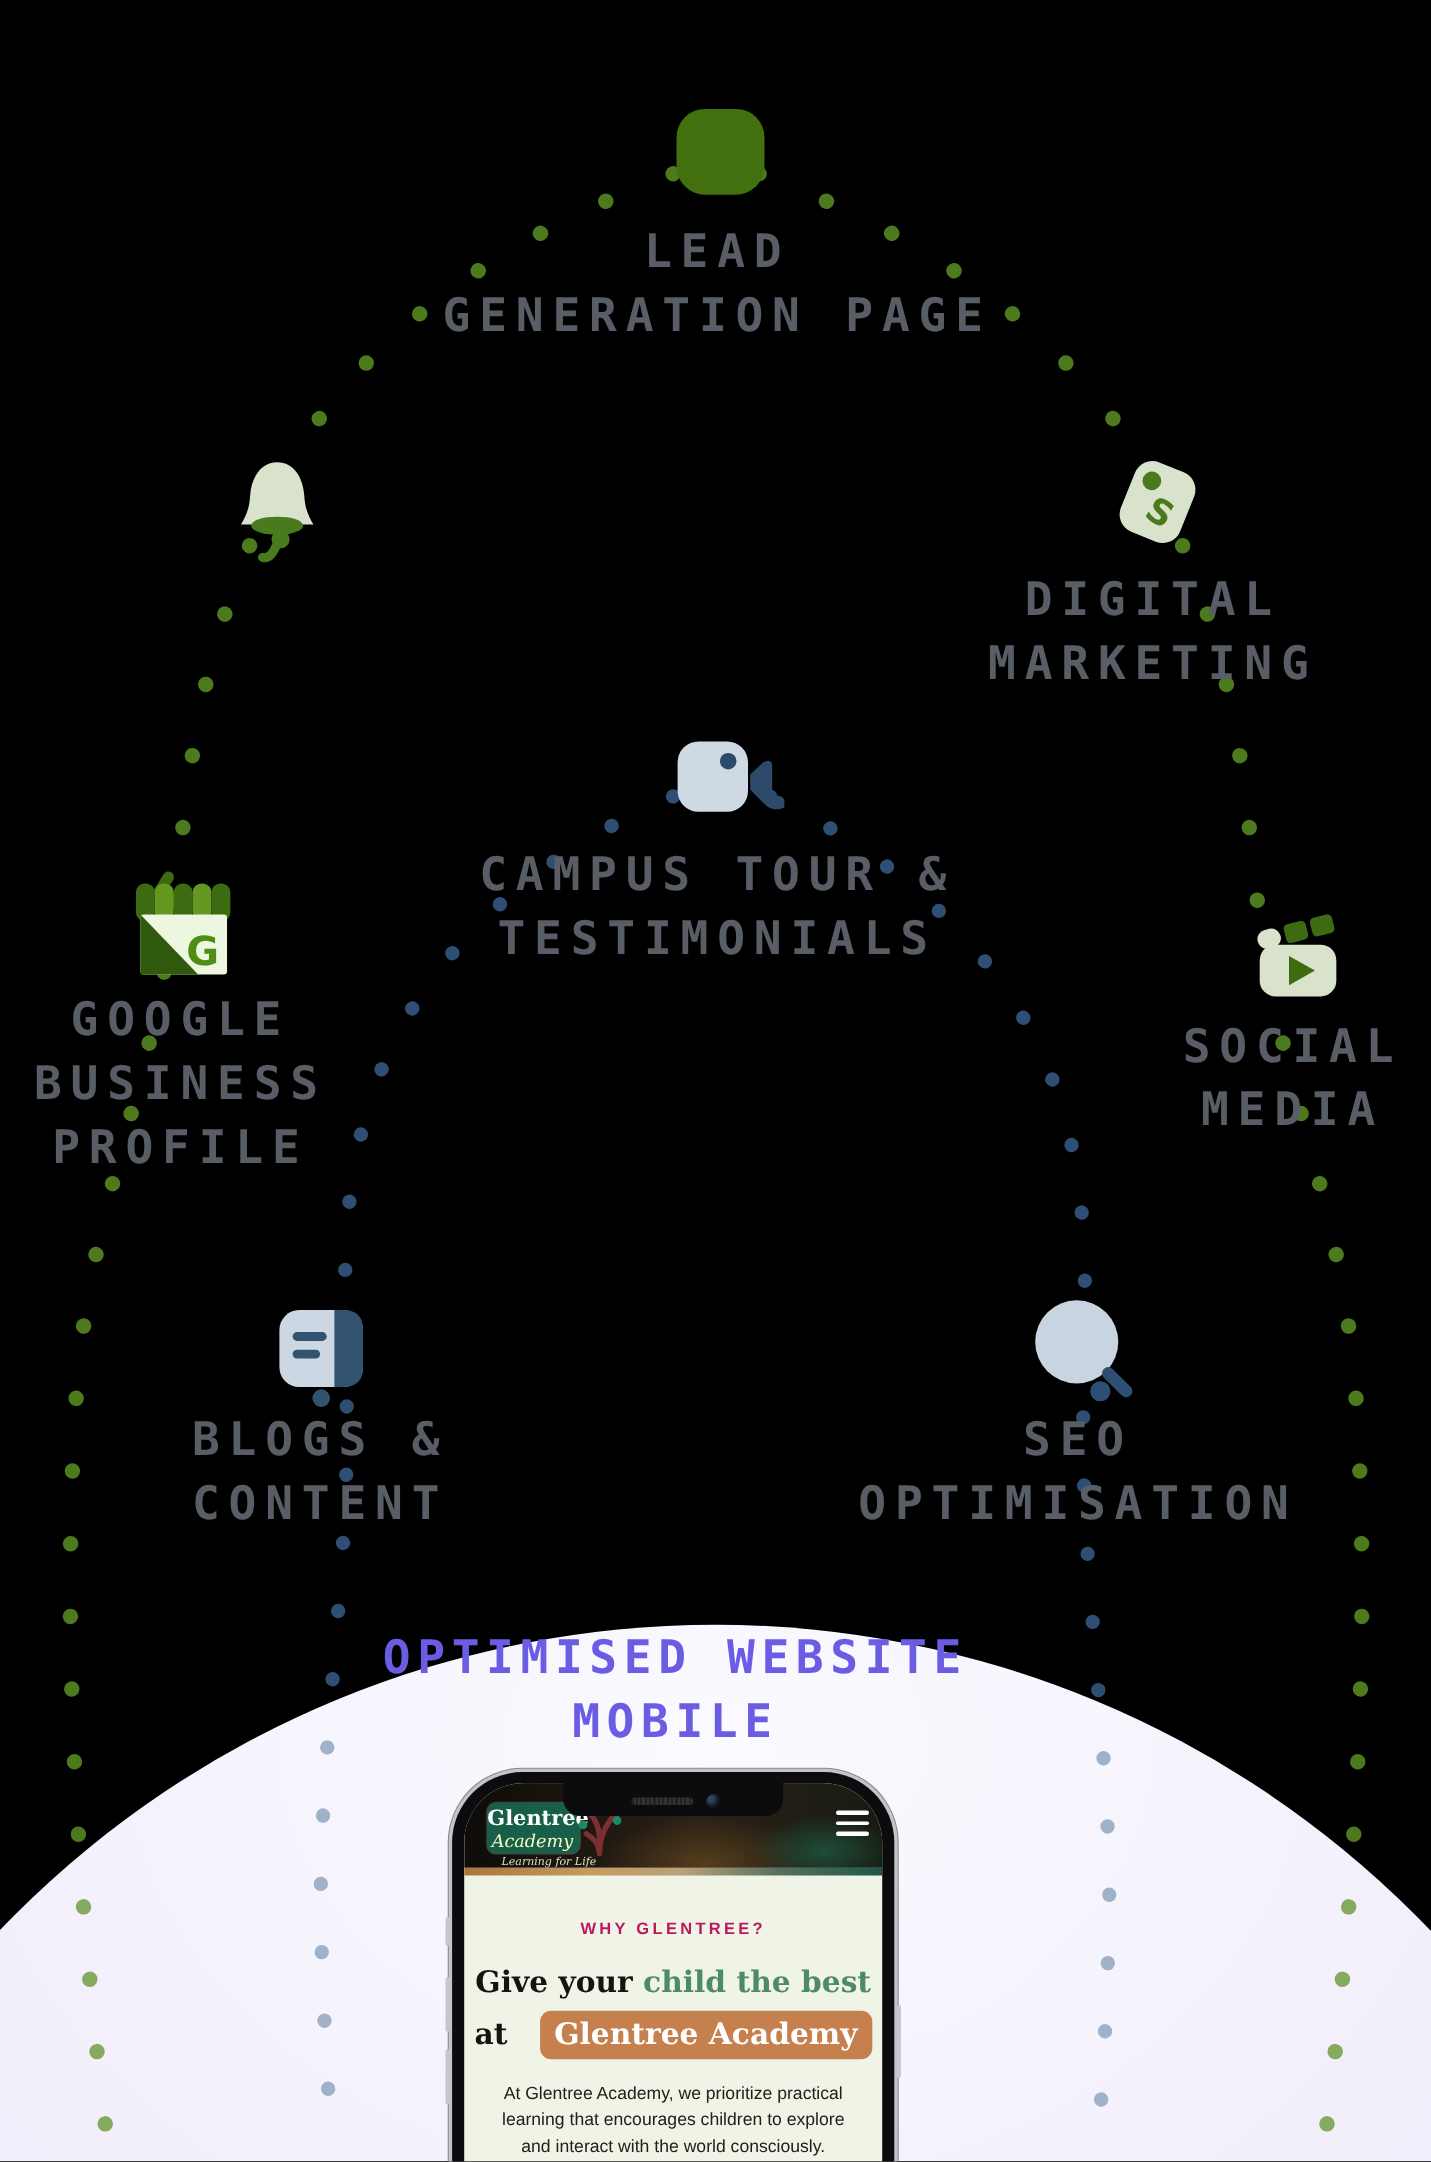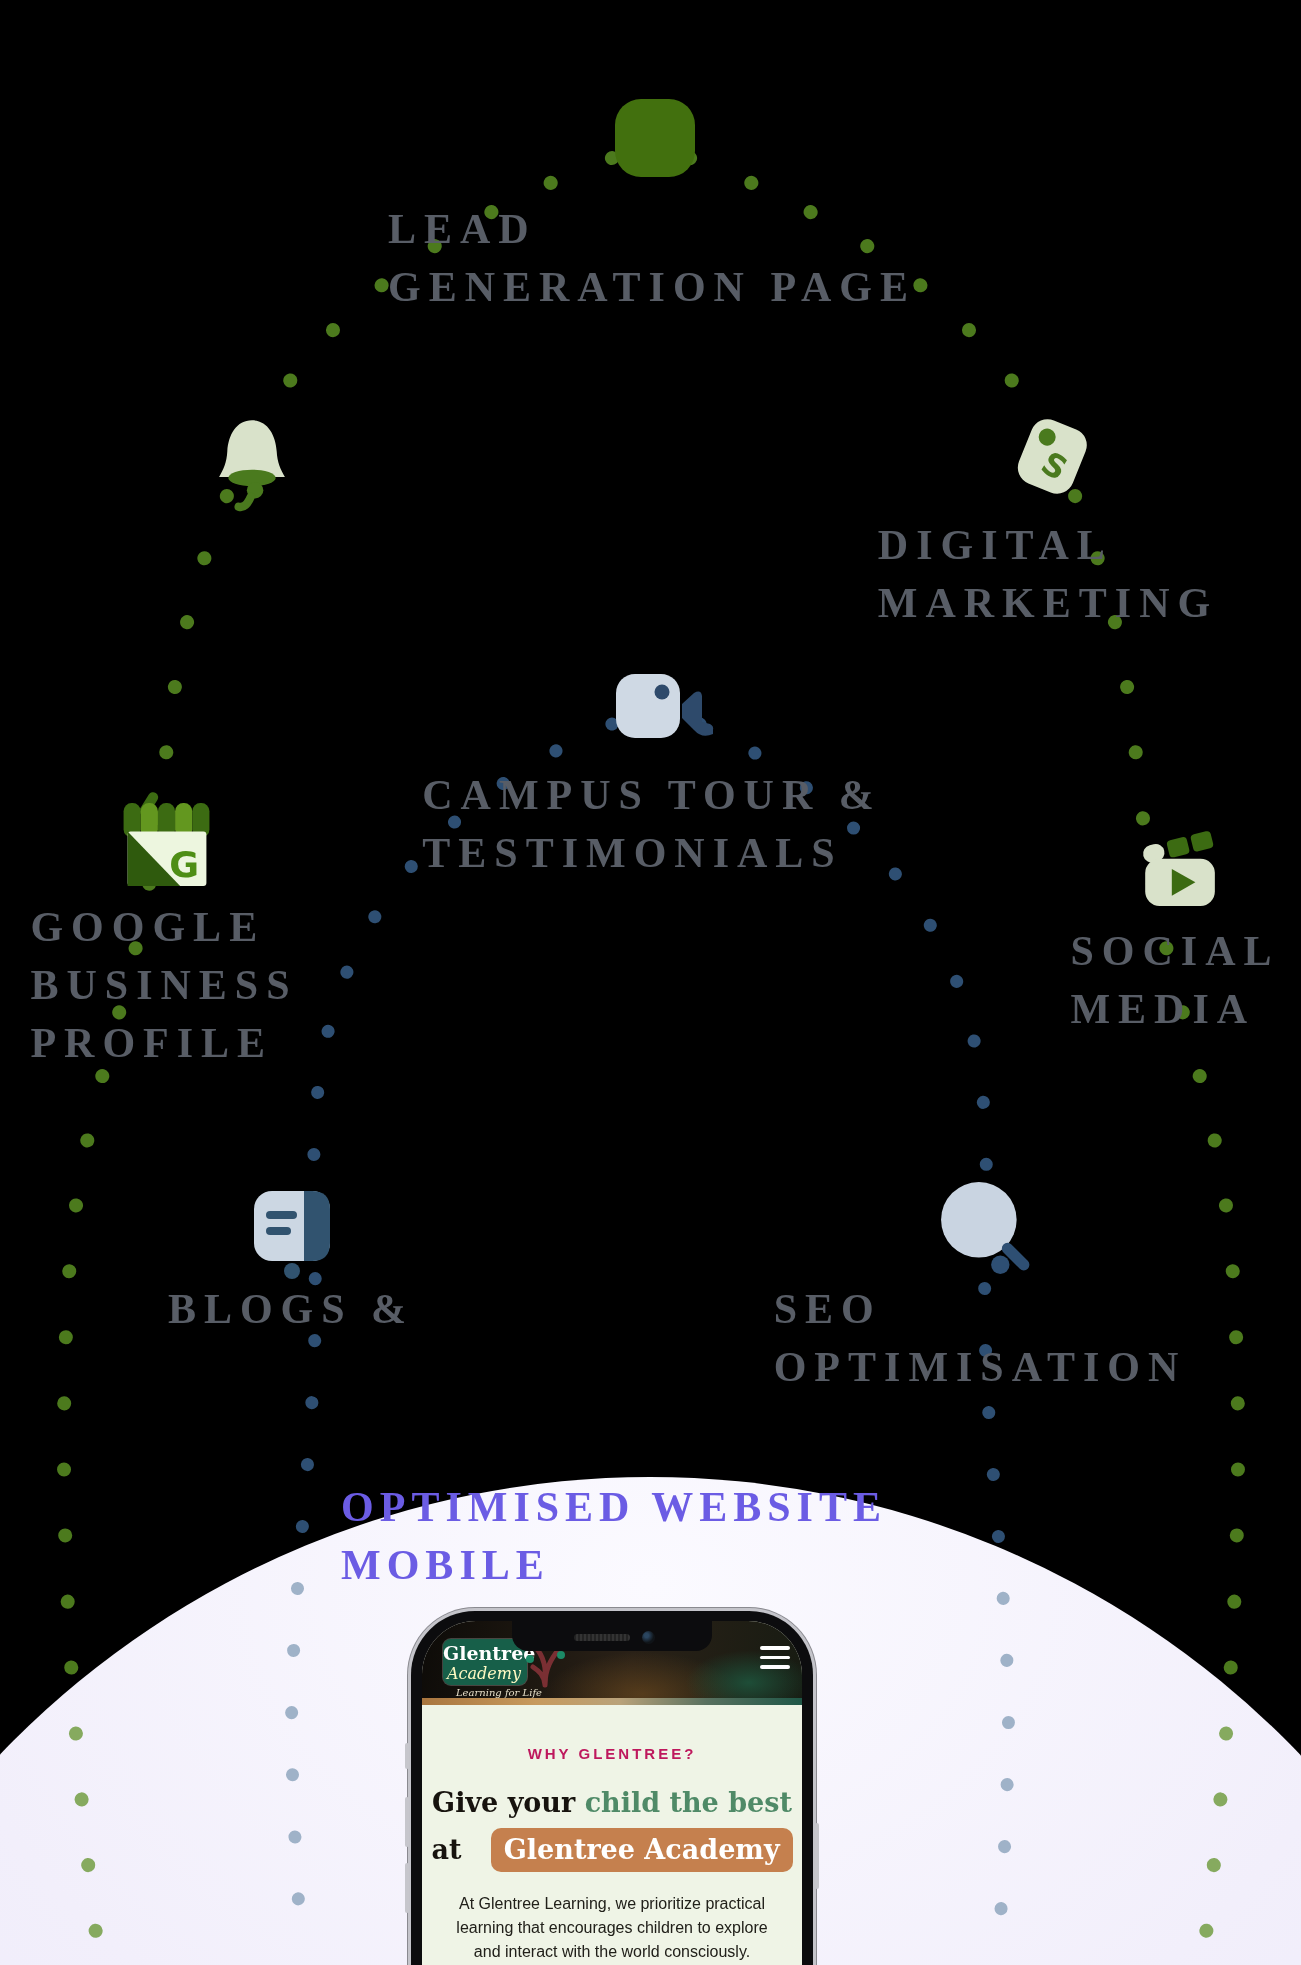--- a/index.html
+++ b/index.html
@@ -14,22 +14,22 @@
   .arcs-light .g{stroke:#86aa5f;stroke-width:14;stroke-dasharray:0.1 66;}
   .arcs-light .b{stroke:#9fb2c8;stroke-width:13;stroke-dasharray:0.1 62;}
 
   
   .dome{position:absolute;left:-250px;top:1477px;width:1800px;height:1800px;border-radius:50%;
         background:radial-gradient(1200px 900px at 50% 6%, #fbfaff, #f2effb 60%, #edeafa);
         overflow:hidden;z-index:2;}
   .dome .arcs-light{position:absolute;left:250px;top:-1477px;}
 
   
-  .label{position:absolute;z-index:3;transform:translateX(-50%);white-space:nowrap;
-         font-weight:bold;font-size:42px;line-height:58px;letter-spacing:8px;color:#585d66;font-family:Liberation Serif, serif;}
+  .label{position:absolute;z-index:3;transform:translateX(-50%);text-align:center;white-space:nowrap;
+         font-weight:bold;font-size:42px;line-height:58px;letter-spacing:8px;color:#585d66;}
   .label span{display:block;}
   #lbl-lead{left:652px;top:200px;}
   #lbl-school{left:256px;top:516px;}
   #lbl-digital{left:1048px;top:516px;}
   #lbl-campus{left:652px;top:766px;}
   #lbl-google{left:164px;top:898px;}
   #lbl-social{left:1175px;top:922px;}
   #lbl-blogs{left:291px;top:1280px;}
   #lbl-seo{left:980px;top:1280px;}
   #lbl-mobile{left:614px;top:1478px;color:#6b5ce4;letter-spacing:6px;}
@@ -200,20 +200,21 @@
     <span>GOOGLE</span>
     <span>BUSINESS</span>
     <span>PROFILE</span>
   </div>
   <div class="label" id="lbl-social">
     <span>SOCIAL</span>
     <span>MEDIA</span>
   </div>
   <div class="label" id="lbl-blogs">
     <span>BLOGS &amp;</span>
+    <span>CONTENT</span>
   </div>
   <div class="label" id="lbl-seo">
     <span>SEO</span>
     <span>OPTIMISATION</span>
   </div>
   <div class="label" id="lbl-mobile">
     <span>OPTIMISED WEBSITE</span>
     <span>MOBILE</span>
   </div>
 
@@ -247,21 +248,21 @@
       <div class="ph-body">
         <div class="why">WHY GLENTREE?</div>
         <div class="hl hl1">
           <span>Give your</span>
           <span class="hl-green">child the best</span>
         </div>
         <div class="hl hl2">
           <span>at</span>
           <span class="hl-box">Glentree Academy</span>
         </div>
-        <p class="ph-para">At Glentree Learning, we prioritize practical learning that encourages children to explore and interact with the world consciously.</p>
+        <p class="ph-para">At Glentree Academy, we prioritize practical learning that encourages children to explore and interact with the world consciously.</p>
       </div>
       <div class="notch">
         <div class="speaker"></div>
         <div class="camera"></div>
       </div>
     </div>
   </div>
 
 </div>
 

